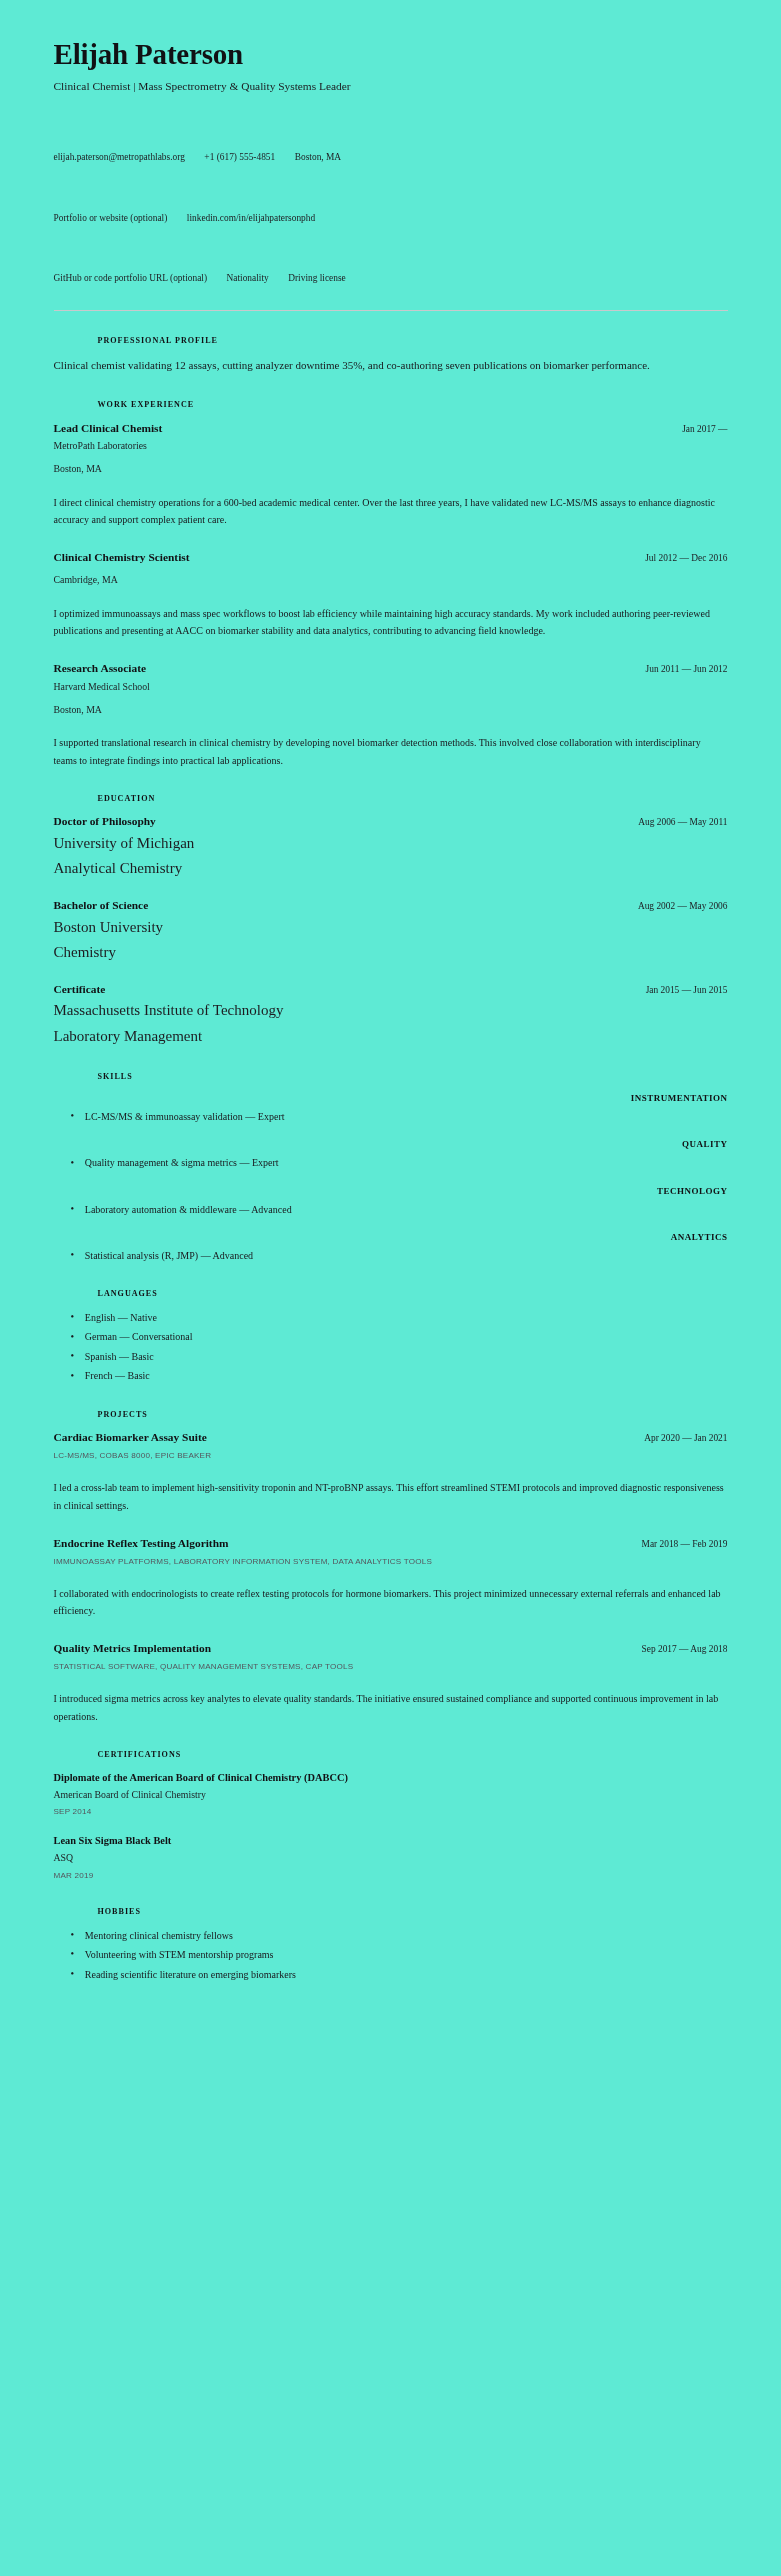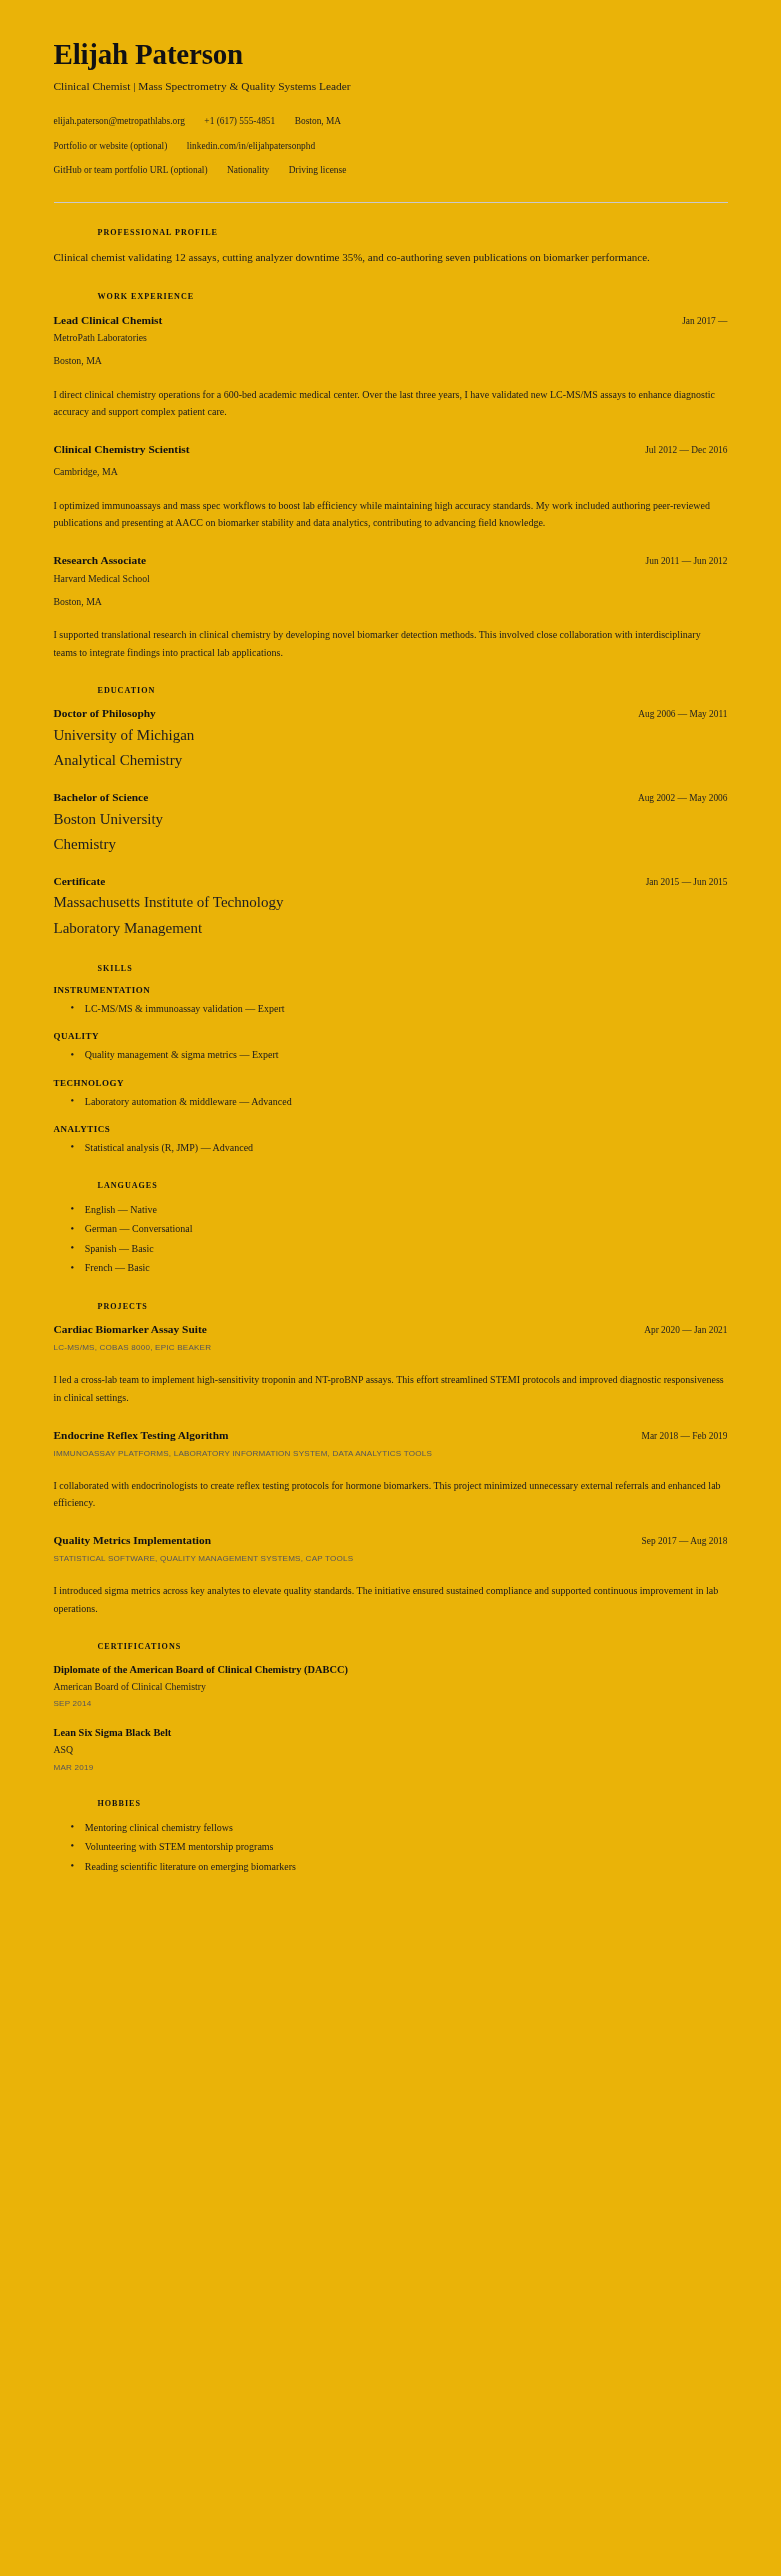--- a/index.html
+++ b/index.html
@@ -11,21 +11,21 @@
   }
   body {
     width: 781px;
     font-family: "Liberation Serif", "DejaVu Serif", serif;
     color: #17171a;
     -webkit-font-smoothing: antialiased;
   }
   .page {
     width: 781px;
     min-height: 2576px;
-    background: #eab308;
+    background: #5eead4;
     padding: 38px 0 39px 0;
   }
   .sheet {
     width: 710px;
     margin: 0 auto;
     padding: 0 18px;
   }
 
   
   .name {
@@ -44,21 +44,21 @@
   }
   .contact-row {
     font-size: 9.4px;
     line-height: 1.5;
     margin-bottom: 10.4px;
     color: #1d1d21;
     display: flex;
     flex-wrap: wrap;
   }
   .contact-row:last-child { margin-bottom: 0; }
-  .contact-item { white-space: nowrap; }
+  .contact-item { white-space: nowrap; margin-top: 36px; }
   .contact-item + .contact-item { margin-left: 19.5px; }
 
   .rule {
     border: 0;
     border-top: 0.7px solid #c9c9cc;
     margin: 25px 0 0 0;
   }
 
   
   .section { margin-top: 25px; }
@@ -144,20 +144,21 @@
   
   .skill-group { margin-bottom: 14.3px; }
   .skill-group:last-child { margin-bottom: 0; }
   .skill-group-title {
     font-size: 9px;
     font-weight: 700;
     letter-spacing: 0.5px;
     text-transform: uppercase;
     margin: 0 0 5.9px 0;
     color: #111114;
+    text-align: right;
   }
   ul.bullets {
     margin: 0;
     padding: 0 0 0 17px;
     list-style: none;
   }
   ul.bullets li {
     font-size: 10px;
     line-height: 1.62;
     color: #19191d;
@@ -213,21 +214,21 @@
           <div class="contact-row">
             <span class="contact-item">elijah.paterson@metropathlabs.org</span>
             <span class="contact-item">+1 (617) 555-4851</span>
             <span class="contact-item">Boston, MA</span>
           </div>
           <div class="contact-row">
             <span class="contact-item">Portfolio or website (optional)</span>
             <span class="contact-item">linkedin.com/in/elijahpatersonphd</span>
           </div>
           <div class="contact-row">
-            <span class="contact-item">GitHub or team portfolio URL (optional)</span>
+            <span class="contact-item">GitHub or code portfolio URL (optional)</span>
             <span class="contact-item">Nationality</span>
             <span class="contact-item">Driving license</span>
           </div>
         </div>
     </div>
 
     <hr class="rule">
 
     <div class="section">
       <div class="section-title">Professional Profile</div>

